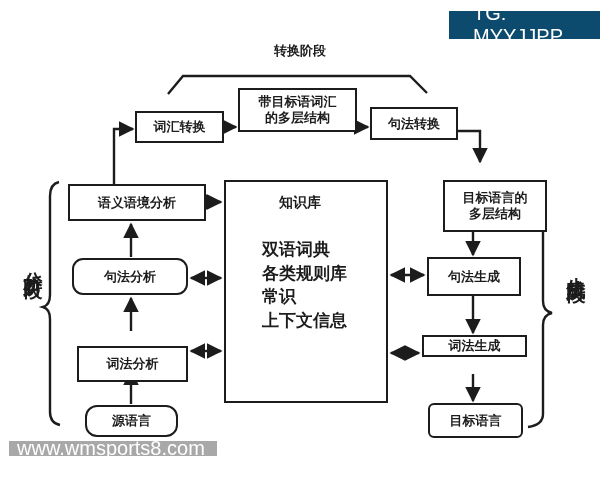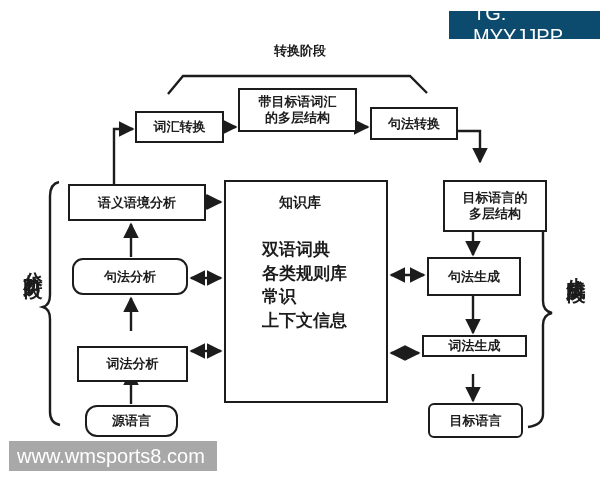--- a/index.html
+++ b/index.html
@@ -114,17 +114,17 @@
   <div class="box fs19" style="left:422px;top:335px;width:105px;height:22px;">
     <span>词法生成</span>
   </div>
   <div class="box fs19" style="left:428px;top:403px;width:95px;height:35px;border-radius:6px;">
     <span>目标语言</span>
   </div>
 
   <div class="wm fs20" style="left:449px;top:11px;width:151px;height:28px;background:#0c4a6e;padding-left:24px;box-sizing:border-box;">
     <span>TG: MYYJJPP</span>
   </div>
-  <div class="wm fs20" style="left:9px;top:441px;width:208px;height:30px;background:#a8a8a8;padding-left:8px;box-sizing:border-box;">
+  <div class="wm fs20" style="left:9px;top:441px;width:208px;height:15px;background:#a8a8a8;padding-left:8px;box-sizing:border-box;">
     <span>www.wmsports8.com</span>
   </div>
 
 </div>
 
 </body></html>

